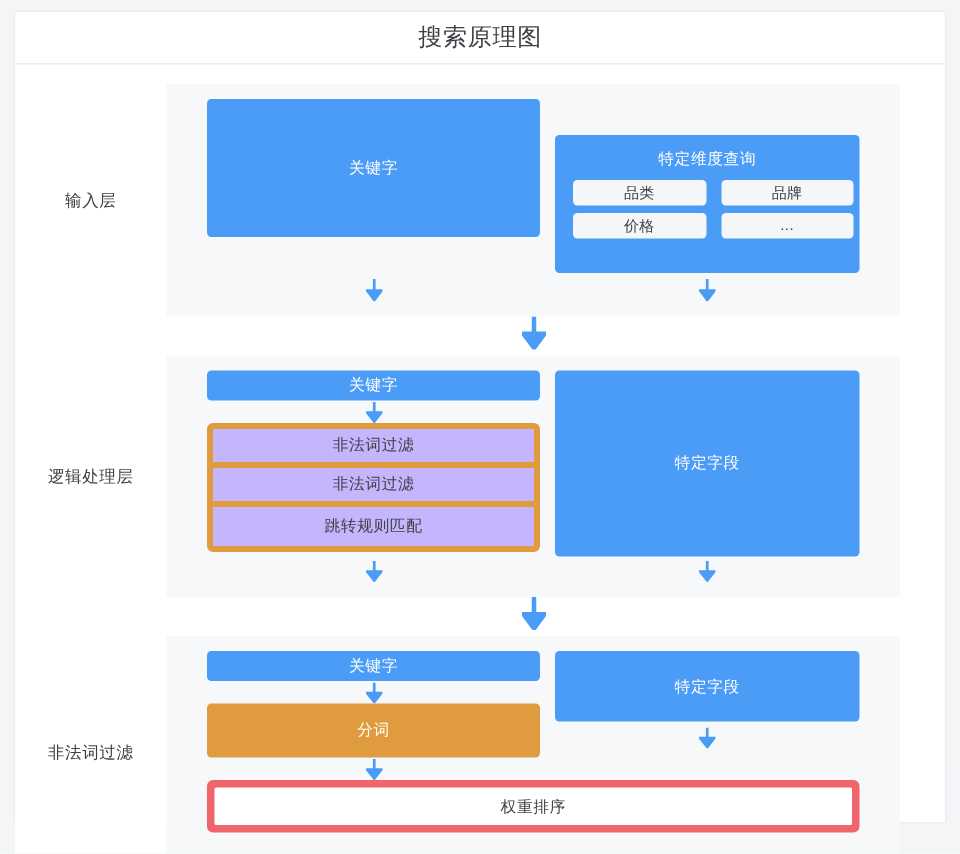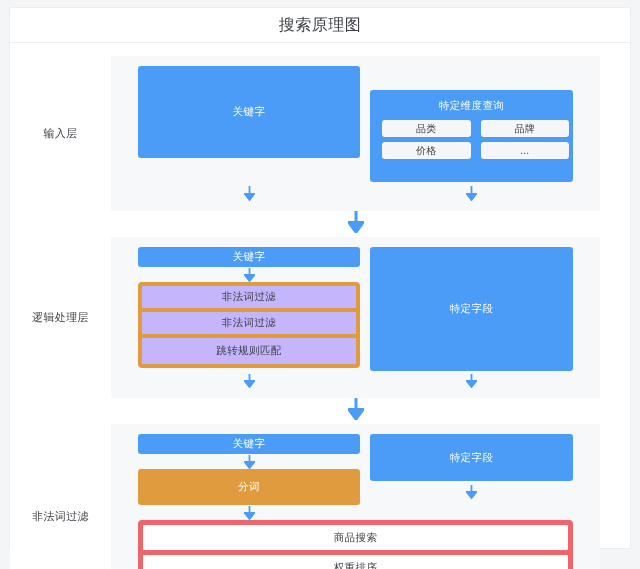--- a/index.html
+++ b/index.html
@@ -329,21 +329,20 @@
               <div class="blue-box" style="height:47px;">特定字段</div>
               <div class="arrow-small" style="margin-top:3px;">
                 <svg width="11" height="14" viewBox="0 0 11 14">
                     <path d="M5.5 0 L5.5 8 M5.5 13 L0.8 7 L10.2 7 Z" stroke="#4a9cf6" stroke-width="1.8" fill="#4a9cf6"></path>
                   </svg>
               </div>
             </div>
           </div>
 
           <div class="red-group">
-            <div class="g-item">商品搜索</div>
             <div class="g-item">权重排序</div>
           </div>
 
           <div class="spacer-gap"></div>
         </div>
       </div>
 
     </div>
   </div>
 </div>

